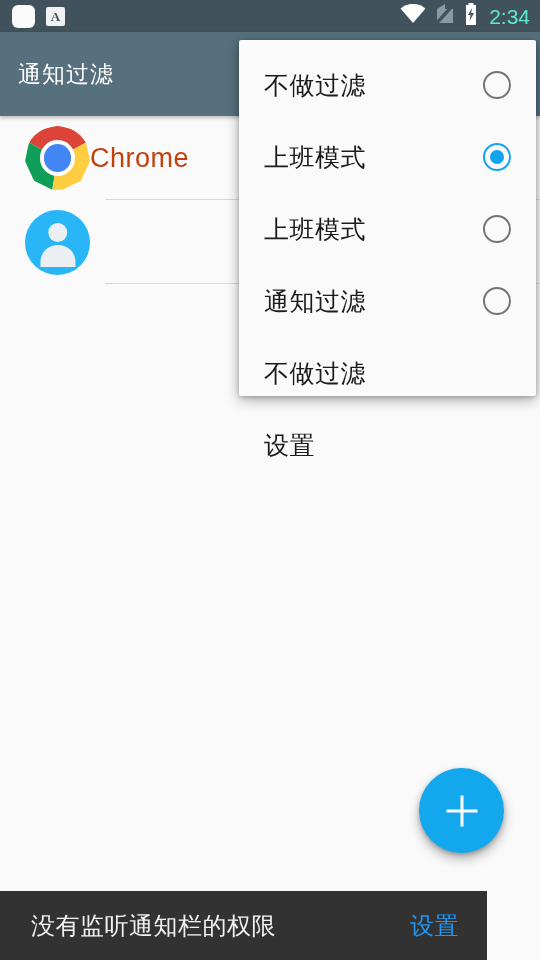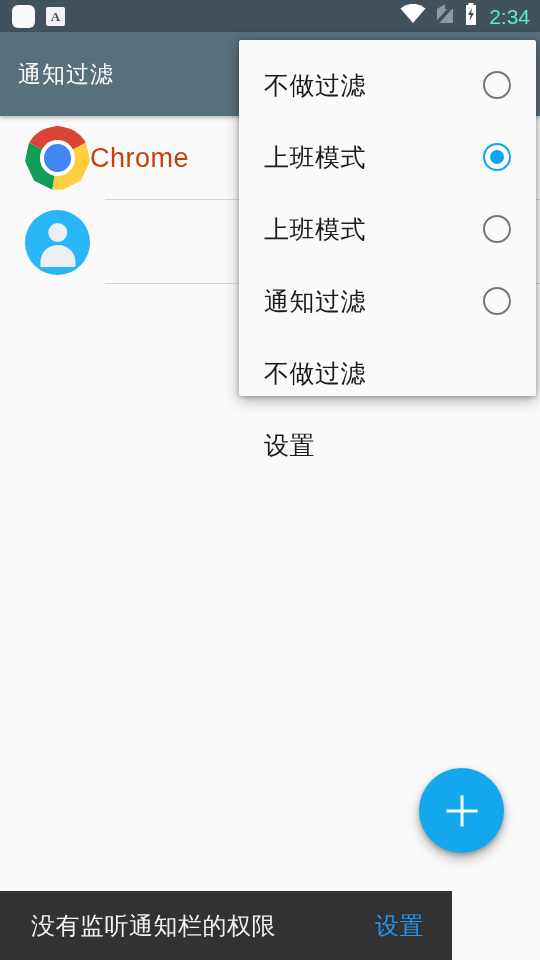--- a/index.html
+++ b/index.html
@@ -130,21 +130,21 @@
     position:absolute; left:50%; top:50%; transform:translate(-50%,-50%);
     width:31px; height:3px; background:#FFFFFF;
   }
   .fab .plus-v {
     position:absolute; left:50%; top:50%; transform:translate(-50%,-50%);
     width:3px; height:31px; background:#FFFFFF;
   }
 
   
   .snackbar {
-    position:absolute; left:0; bottom:0; width:452px; height:69px;
+    position:absolute; left:0; bottom:0; width:487px; height:69px;
     background:#323232; display:flex; align-items:center;
     padding:0 28px 0 31px;
   }
   .snack-text { color:#F2F2F2; font-size:24px; letter-spacing:.5px; }
   .snack-action {
     margin-left:auto; color:#2196F3; font-size:24px; letter-spacing:.5px;
   }
 </style>
 </head>
 <body>

